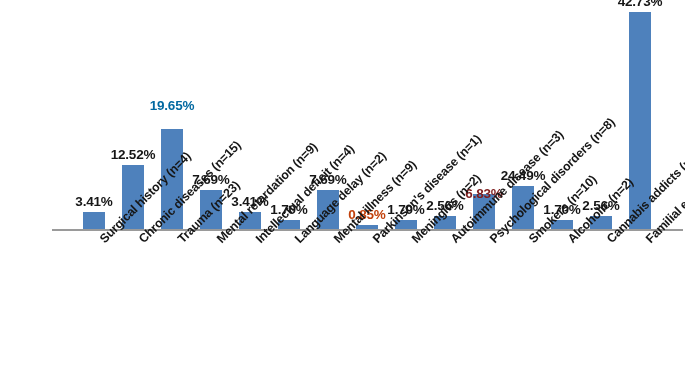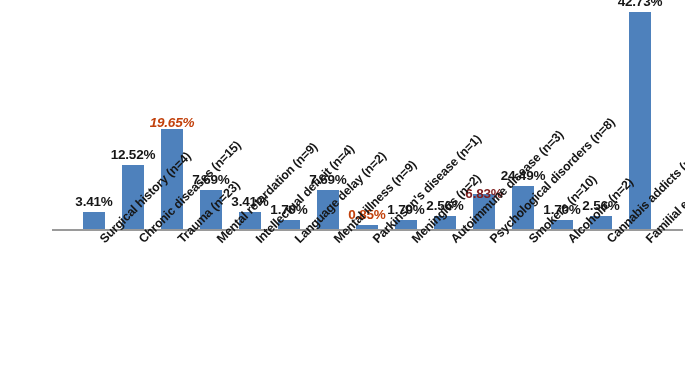--- a/index.html
+++ b/index.html
@@ -79,21 +79,21 @@
       <div class="bar-group" style="left: 83px;">
         <div class="bar" title="Surgical history (n=4) 3.41%" style="height: 17.3228px; background: rgb(78, 129, 188);"></div>
         <div class="bar-label" style="bottom: 20.3228px; color: rgb(22, 22, 22);">3.41%</div>
       </div>
       <div class="bar-group" style="left: 122px;">
         <div class="bar" title="Chronic diseases (n=15) 12.52%" style="height: 63.6016px; background: rgb(78, 129, 188);"></div>
         <div class="bar-label" style="bottom: 66.6016px; color: rgb(22, 22, 22);">12.52%</div>
       </div>
       <div class="bar-group" style="left: 161px;">
         <div class="bar" title="Trauma (n=23) 19.65%" style="height: 99.822px; background: rgb(78, 129, 188);"></div>
-        <div class="bar-label" style="bottom: 99px; color: #c2410c; font-style: italic;">19.65%</div>
+        <div class="bar-label" style="bottom: 116px; color: #0369a1;">19.65%</div>
       </div>
       <div class="bar-group" style="left: 200px;">
         <div class="bar" title="Mental retardation (n=9) 7.69%" style="height: 39.0652px; background: rgb(78, 129, 188);"></div>
         <div class="bar-label" style="bottom: 42.0652px; color: rgb(22, 22, 22);">7.69%</div>
       </div>
       <div class="bar-group" style="left: 239px;">
         <div class="bar" title="Intellectual deficit (n=4) 3.41%" style="height: 17.3228px; background: rgb(78, 129, 188);"></div>
         <div class="bar-label" style="bottom: 20.3228px; color: rgb(22, 22, 22);">3.41%</div>
       </div>
       <div class="bar-group" style="left: 278px;">

